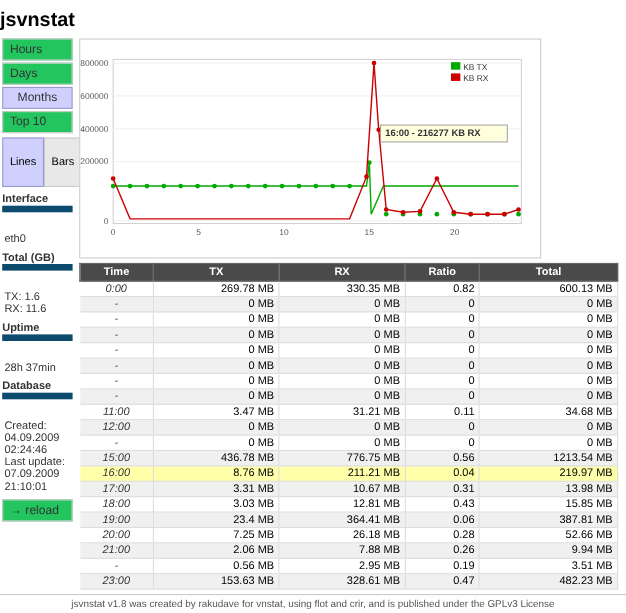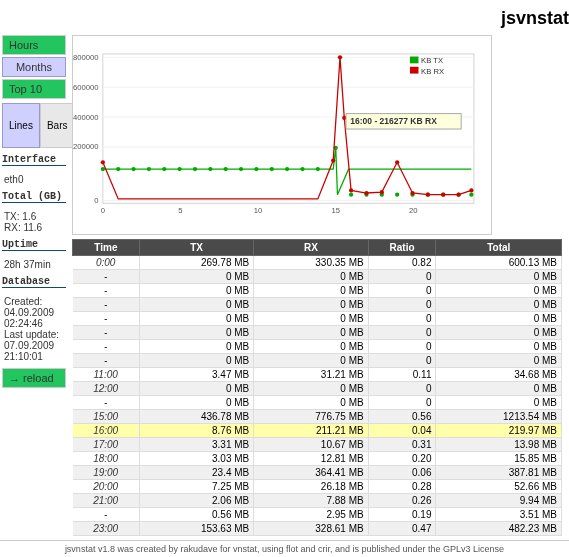--- a/index.html
+++ b/index.html
@@ -1,19 +1,19 @@
 <!DOCTYPE html>
 <html><head>
   <meta charset="utf-8">
   <style>
     * { margin: 0; padding: 0; box-sizing: border-box; }
     body { font-family: Arial, sans-serif; font-size: 11px; background: #fff; width: 569px; }
     
     #page-title {
-      text-align: right;
+      text-align: left;
       font-size: 18px;
       font-weight: bold;
       padding: 8px 0 4px 0;
       color: #000;
     }
 
     #main-layout {
       display: flex;
       width: 569px;
     }
@@ -58,23 +58,22 @@
       border-color: #9999cc;
     }
 
     .sidebar-section {
       margin-top: 6px;
     }
     .sidebar-label {
       font-weight: bold;
       font-size: 10px;
       color: #333;
-      border-bottom: 1px solid #0c4a6e;
-      margin-bottom: 8px;
-      font-family: Liberation Mono, monospace;
+      border-bottom: 6px solid #0c4a6e;
+      margin-bottom: 19px;
     }
     .sidebar-value {
       font-size: 10px;
       color: #333;
       padding-left: 2px;
     }
 
     #content {
       flex: 1;
       padding: 2px 4px;
@@ -151,20 +150,21 @@
 </head>
 <body>
 
 <div id="page-title">jsvnstat</div>
 
 <div id="main-layout">
 
   <div id="sidebar">
 
     <div class="nav-item">Hours</div>
+    <div class="nav-item">Days</div>
     <div class="nav-item active">Months</div>
     <div class="nav-item">Top 10</div>
 
     <div class="nav-tabs">
       <div class="nav-tab active">Lines</div>
       <div class="nav-tab">Bars</div>
     </div>
 
     <div class="sidebar-section">
       <div class="sidebar-label">Interface</div>
@@ -388,21 +388,21 @@
               <td>17:00</td>
               <td>3.31 MB</td>
               <td>10.67 MB</td>
               <td>0.31</td>
               <td>13.98 MB</td>
             </tr>
             <tr>
               <td>18:00</td>
               <td>3.03 MB</td>
               <td>12.81 MB</td>
-              <td>0.20</td>
+              <td>0.43</td>
               <td>15.85 MB</td>
             </tr>
             <tr>
               <td>19:00</td>
               <td>23.4 MB</td>
               <td>364.41 MB</td>
               <td>0.06</td>
               <td>387.81 MB</td>
             </tr>
             <tr>

